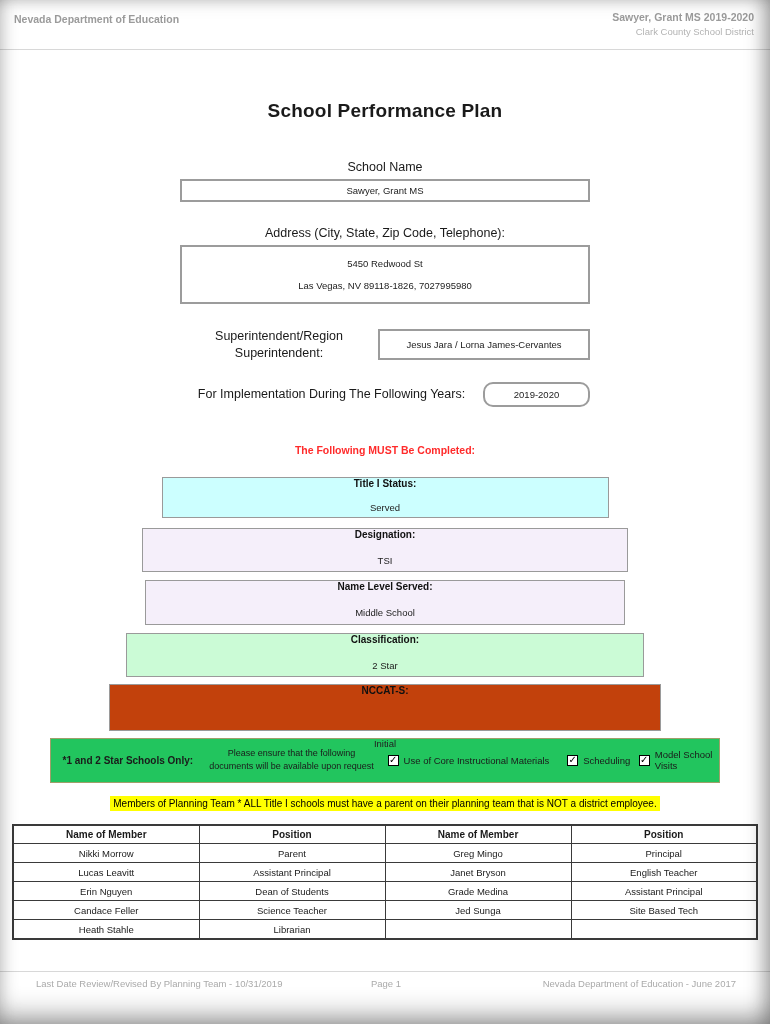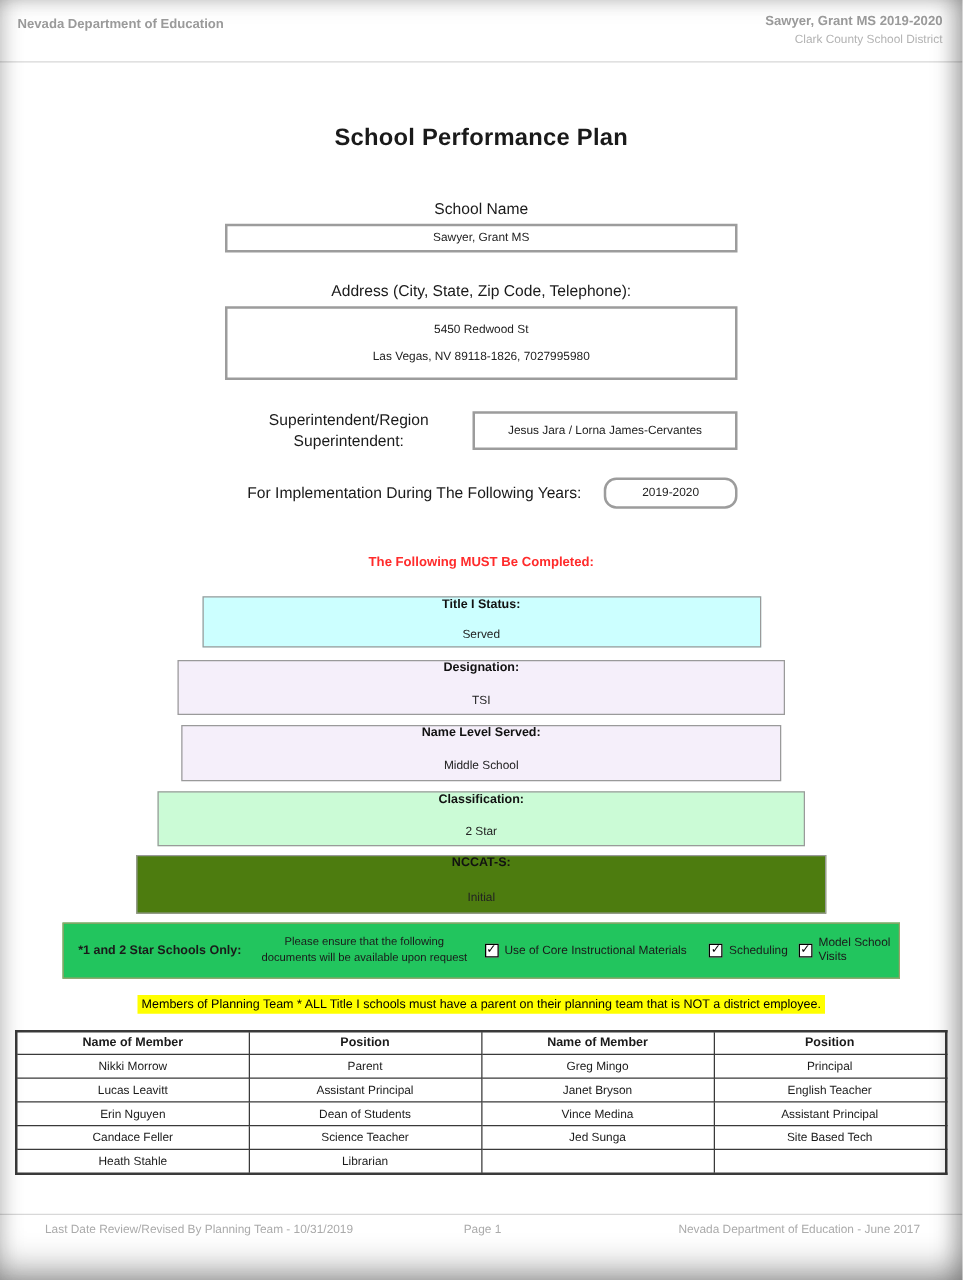--- a/index.html
+++ b/index.html
@@ -138,21 +138,21 @@
   <span class="status-value">TSI</span>
 </div>
 <div class="status-row sr2" style="background-color: rgb(245, 239, 250);">
   <span class="status-label">Name Level Served:</span>
   <span class="status-value">Middle School</span>
 </div>
 <div class="status-row sr3" style="background-color: rgb(203, 251, 214);">
   <span class="status-label">Classification:</span>
   <span class="status-value">2 Star</span>
 </div>
-<div class="status-row sr4" style="background-color: #4d7c0f;">
+<div class="status-row sr4" style="background-color: #c2410c; gap: 25px;">
   <span class="status-label">NCCAT-S:</span>
   <span class="status-value">Initial</span>
 </div>
 
 <div class="star-bar" style="background-color: #22c55e;">
   <div class="star-label">*1 and 2 Star Schools Only:</div>
   <div class="star-note">
     <div>Please ensure that the following</div>
     <div>documents will be available upon request</div>
   </div>
@@ -192,21 +192,21 @@
     </tr>
     <tr>
       <td>Lucas Leavitt</td>
       <td>Assistant Principal</td>
       <td>Janet Bryson</td>
       <td>English Teacher</td>
     </tr>
     <tr>
       <td>Erin Nguyen</td>
       <td>Dean of Students</td>
-      <td>Vince Medina</td>
+      <td>Grade Medina</td>
       <td>Assistant Principal</td>
     </tr>
     <tr>
       <td>Candace Feller</td>
       <td>Science Teacher</td>
       <td>Jed Sunga</td>
       <td>Site Based Tech</td>
     </tr>
     <tr>
       <td>Heath Stahle</td>

